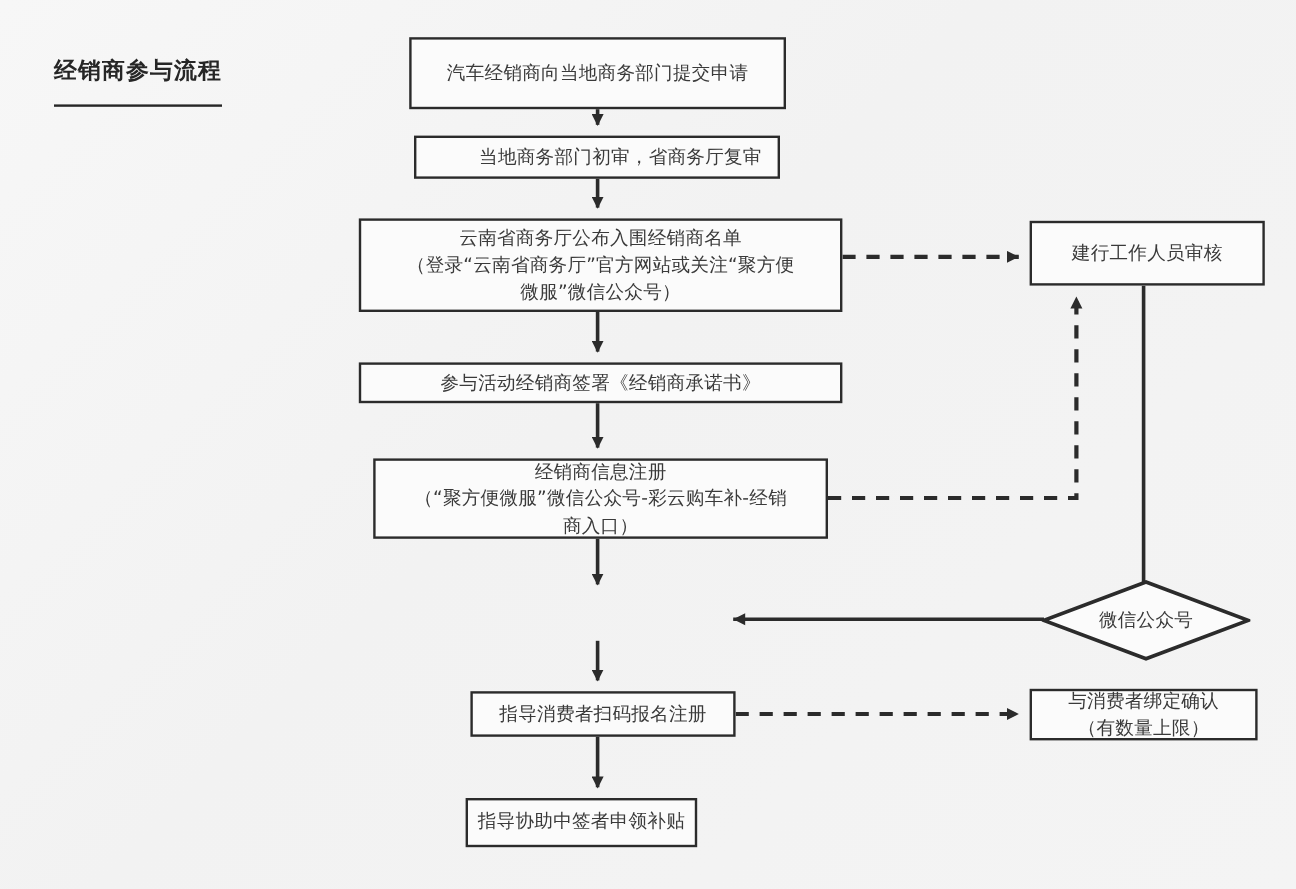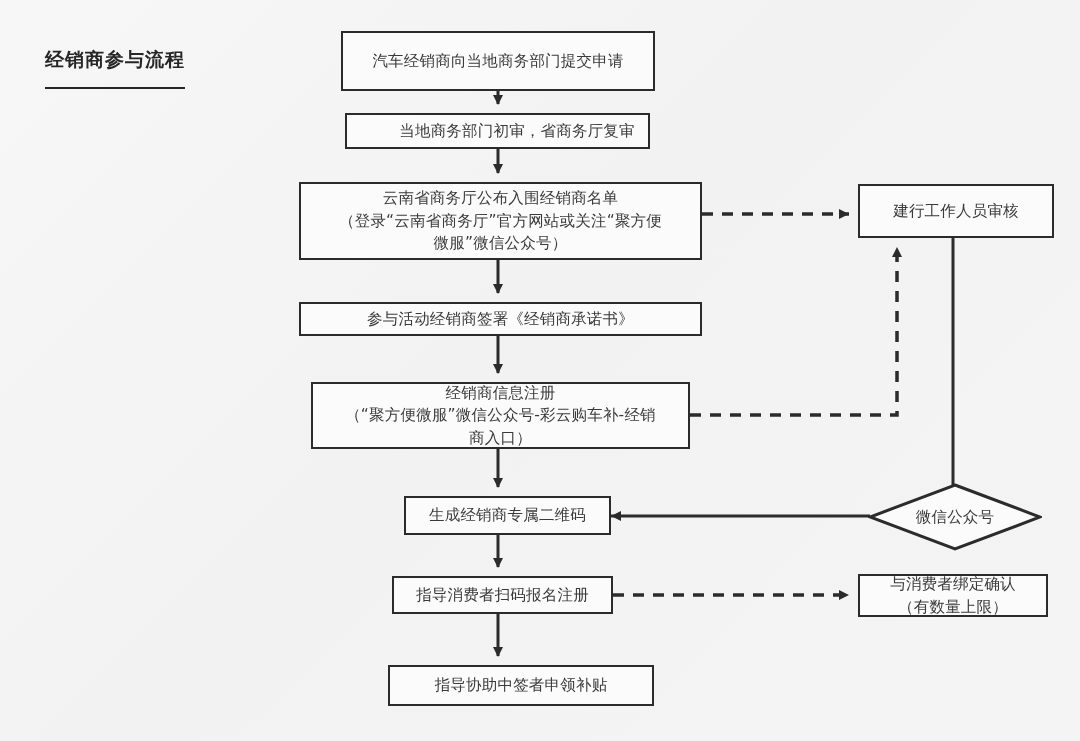--- a/index.html
+++ b/index.html
@@ -143,29 +143,26 @@
   <div class="node" style="left:299px; top:302px; width:403px; height:34px;">
     <span class="txt">参与活动经销商签署《经销商承诺书》</span>
   </div>
 
   <div class="node" style="left:311px; top:382px; width:379px; height:67px;">
     <span class="txt">经销商信息注册
 （“聚方便微服”微信公众号-彩云购车补-经销
 商入口）</span>
   </div>
 
-  <div class="node" style="left:404px; top:496px; width:207px; height:39px;">
-    <span class="txt">生成经销商专属二维码</span>
-  </div>
 
   <div class="node" style="left:392px; top:576px; width:221px; height:38px;">
     <span class="txt">指导消费者扫码报名注册</span>
   </div>
 
-  <div class="node" style="left:388px; top:665px; width:266px; height:41px;font-family:Liberation Serif, serif;">
+  <div class="node" style="left:388px; top:665px; width:193px; height:41px;font-family:Liberation Serif, serif;">
     <span class="txt">指导协助中签者申领补贴</span>
   </div>
 
   <div class="node" style="left:858px; top:184px; width:196px; height:54px;">
     <span class="txt">建行工作人员审核</span>
   </div>
 
   <div class="diamond-wrap" style="left:868px; top:483px; width:174px; height:68px;">
     <svg width="174" height="68" viewBox="0 0 174 68" xmlns="http://www.w3.org/2000/svg">
       <polygon points="87,2 172,34 87,66 2,34" fill="#fbfbfb" stroke="#2b2b2b" stroke-width="3"></polygon>

